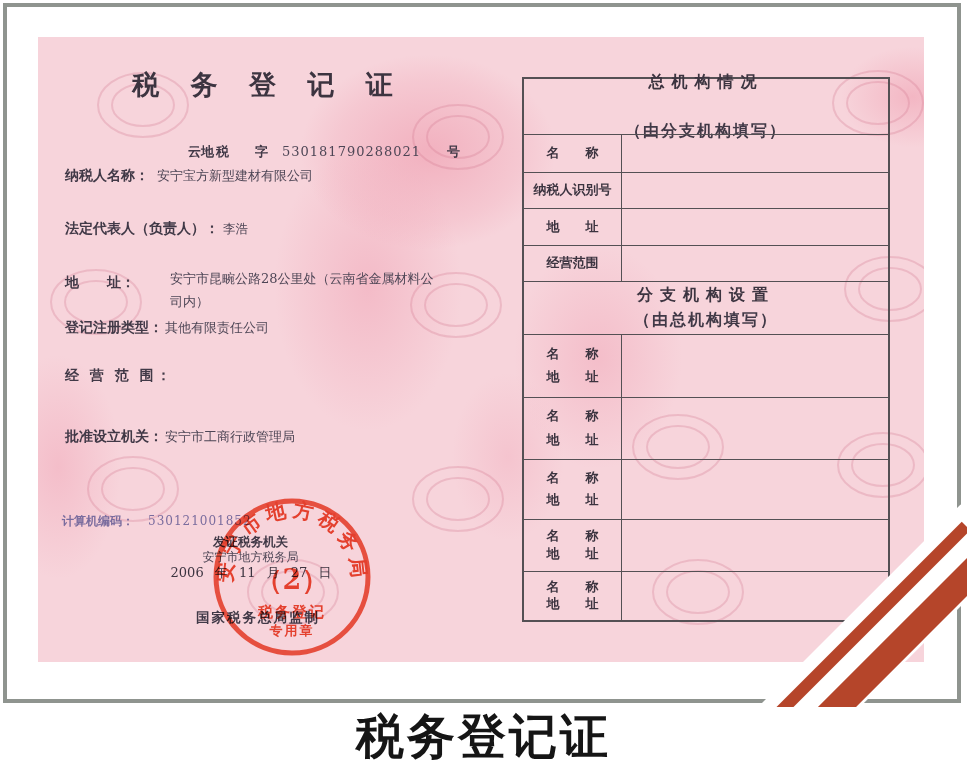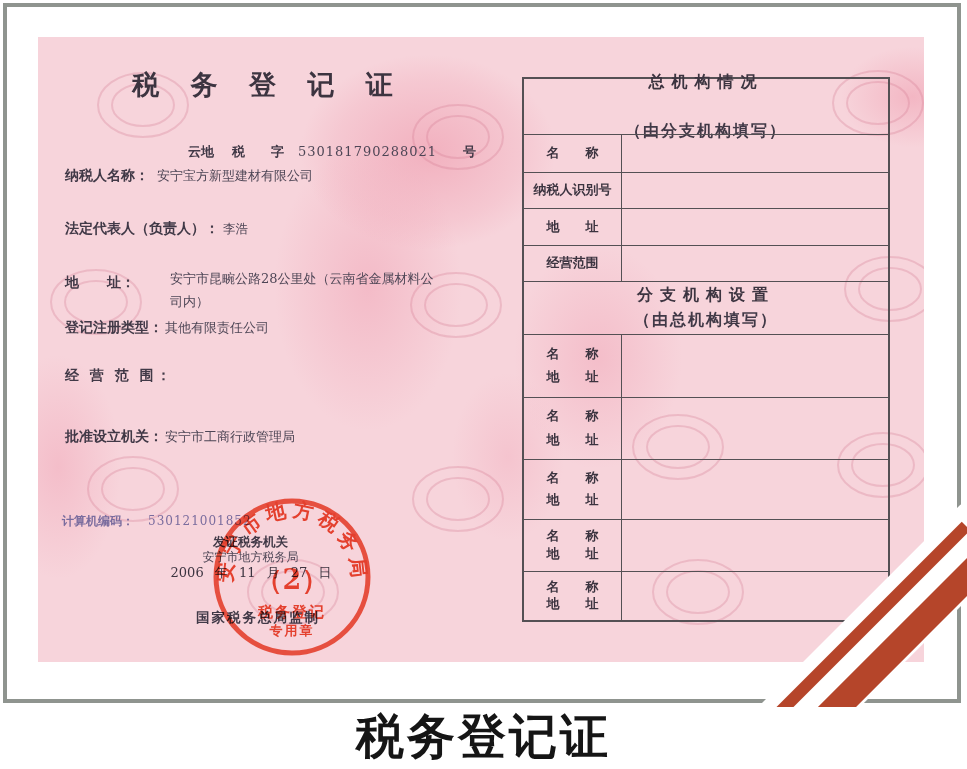--- a/index.html
+++ b/index.html
@@ -28,21 +28,21 @@
   
   .lp{position:absolute;left:0;top:0;width:460px;height:625px;z-index:2;
       font-family:"DejaVu Serif","Liberation Serif",serif;padding-left:20px;}
   .title{position:absolute;left:0;top:30px;width:460px;text-align:center;
          font-size:27px;font-weight:700;letter-spacing:11px;color:#3c3440;}
   .subtitle{position:absolute;left:0;top:76px;width:460px;text-align:center;
             font-size:17px;font-weight:700;letter-spacing:5px;}
   .serial{position:absolute;left:150px;top:106px;width:300px;font-size:13px;
           color:var(--value-ink);white-space:nowrap;}
   .serial b{font-weight:700;color:var(--ink);}
-  .serial .s1{margin-right:18px;} .serial .s2{margin-right:26px;}
+  .serial .s1{margin-right:2px;} .serial .s2{margin-right:26px;}
   .serial .s3{margin-right:14px;} .serial .num{margin-right:26px;letter-spacing:1px;}
   .field{position:absolute;font-size:14px;}
   .lab{font-weight:700;color:var(--ink);}
   .val{color:var(--value-ink);font-size:13px;}
   .f0{left:27px;top:130px;} .f0 .val{margin-left:8px;}
   .f1{left:27px;top:183px;} .f1 .val{margin-left:4px;font-size:12.5px;}
   .f2{left:27px;top:231px;width:400px;}
   .f2 .lab{position:absolute;left:0;top:6px;}
   .f2 .val{display:inline-block;margin-left:105px;width:268px;line-height:1.75;}
   .f3{left:27px;top:282px;} .f3 .val{margin-left:2px;}

